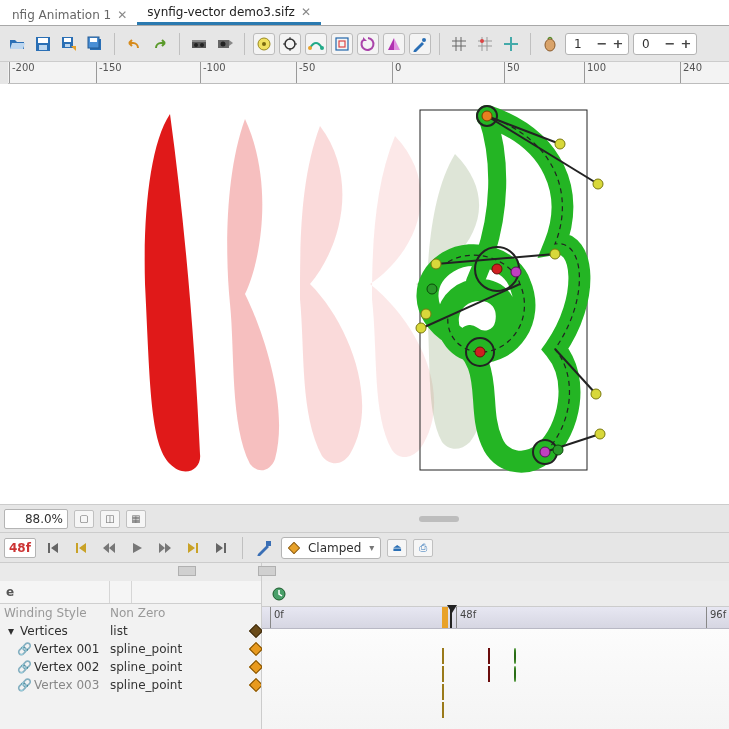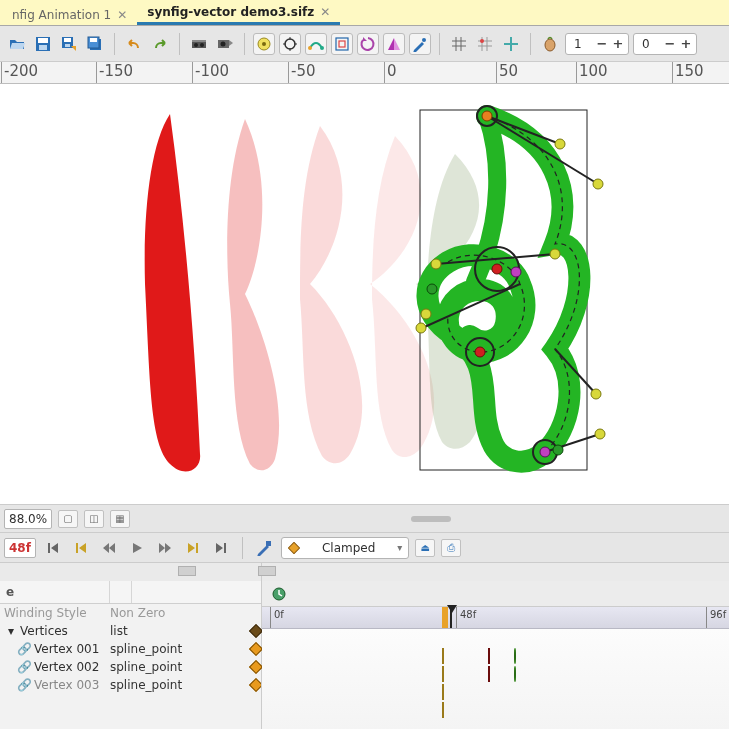--- a/index.html
+++ b/index.html
@@ -28,35 +28,35 @@
     color: var(--text);
     background: var(--bg-app);
     display: flex;
     flex-direction: column;
   }
   
   .tabstrip {
     display: flex;
     align-items: flex-end;
     height: 26px;
-    background: #fef9c3;
+    background: #ffffff;
     border-bottom: 1px solid var(--border);
     padding-left: 2px;
   }
   .tab {
     padding: 4px 10px 3px 10px;
     display: flex;
     align-items: center;
     gap: 6px;
     color: #666;
     cursor: default;
   }
   .tab.active {
     color: #222;
-    font-weight: bold;
+    font-weight: normal;
     border-bottom: 3px solid var(--tab-active);
   }
   .tab .close { color:#888; font-size:12px; }
 
   
   .toolbar {
     display: flex;
     align-items: center;
     gap: 4px;
     padding: 4px 6px;
@@ -76,44 +76,44 @@
   .sep { width:1px; height:22px; background:#c0c0c0; margin:0 4px; }
   .numbox {
     display:flex; align-items:center; border:1px solid #b4b4b4;
     background:#fff; border-radius:3px; height:22px; padding:0 2px;
   }
   .numbox span { padding:0 6px; min-width:26px; text-align:left; }
   .numbtn { width:16px; height:18px; display:flex; align-items:center; justify-content:center; color:#444; font-weight:bold; font-size:13px; cursor:default;}
   
   .ruler-h {
     height: 22px; background: var(--ruler-bg);
-    border-bottom:1px solid #bdbdbd; position:relative; font-size:15px; color:#555;
+    border-bottom:1px solid #bdbdbd; position:relative; font-size:10px; color:#555;margin-left:8px;
   }
   .ruler-h .tick { position:absolute; top:0; height:100%; border-left:1px solid #999; padding-left:2px; }
   
   .canvas-area { position:relative; flex:0 0 420px; background:var(--bg-canvas); overflow:hidden; }
   .canvas-area svg.content { position:absolute; left:0; top:0; }
   
   .statusrow {
     display:flex; align-items:center; height:28px;
     border-top:1px solid var(--border-light); background:var(--bg-app);
     padding:0 4px; gap:6px;
   }
-  .zoombox { border:1px solid #b4b4b4; background:#fff; padding:2px 4px; border-radius:2px; width:48px; text-align:right;}
+  .zoombox { border:1px solid #b4b4b4; background:#fff; padding:2px 4px; border-radius:2px; width:64px; text-align:right;}
   .iconbtn { width:20px; height:18px; border:1px solid #c0c0c0; border-radius:2px; background:#f6f6f6; display:flex; align-items:center; justify-content:center; font-size:10px; color:#666;}
   .statusrow .handle-pill { flex:1; display:flex; justify-content:center; }
   .pill { width:40px; height:6px; border-radius:3px; background:#bdbdbd; }
   
   .transport {
     display:flex; align-items:center; height:30px; background:var(--bg-app);
     border-top:1px solid var(--border-light); padding:0 4px; gap:6px;
   }
   .timecur { color:#c33; font-weight:bold; padding:2px 4px; border:1px solid #b4b4b4; background:#fff; border-radius:2px; min-width:30px; }
   .transport .msg { flex:1; padding-left:10px; }
-  .selectbox { border:1px solid #b4b4b4; background:#fff; border-radius:3px; height:22px; display:flex; align-items:center; padding:0 6px; gap:22px; }
+  .selectbox { border:1px solid #b4b4b4; background:#fff; border-radius:3px; height:22px; display:flex; align-items:center; padding:0 6px; gap:8px; }
   .selectbox .arrow { color:#777; font-size:10px; }
   
   .lowsplit { display:flex; flex:1; min-height:0; border-top:1px solid var(--border-light); background:#f2f2f2; }
   .leftpane { width:262px; display:flex; flex-direction:column; border-right:1px solid var(--border-light); }
   .rightpane { flex:1; position:relative; display:flex; flex-direction:column; }
   .splitter-stub { height:18px; background:#eaeaea; position:relative; }
   .stub-grip { position:absolute; width:18px; height:10px; background:#d0d0d0; border:1px solid #b0b0b0; top:3px; }
   .param-head { display:flex; border-bottom:1px solid #cfcfcf; background:#f5f5f5; font-weight:bold; color:#555;}
   .param-head > div { padding:4px 6px; border-right:1px solid #d6d6d6; }
   .col-name { width:110px; }
@@ -284,27 +284,27 @@
   </div>
   <div class="numbox">
     <span>0</span>
     <div class="numbtn">−</div>
     <div class="numbtn">+</div>
   </div>
 </div>
 
 <div class="ruler-h">
   <div class="tick" style="left:1px">-200</div>
-  <div class="tick" style="left:96px">-150</div>
+  <div class="tick" style="left:88px">-150</div>
   <div class="tick" style="left:192px">-100</div>
   <div class="tick" style="left:288px">-50</div>
   <div class="tick" style="left:384px">0</div>
   <div class="tick" style="left:496px">50</div>
   <div class="tick" style="left:576px">100</div>
-  <div class="tick" style="left:672px">150</div>
+  <div class="tick" style="left:672px">240</div>
 </div>
 
 <div class="canvas-area">
   <svg class="content" width="729" height="420">
 
     <g>
       <path d="M170 30 C185 140 195 260 200 370 C202 385 185 395 170 380 C150 360 150 300 145 200 C143 130 150 60 170 30 Z" fill="#e01919"></path>
       <path d="M245 35 C275 100 260 180 245 210 C260 240 290 320 275 375 C270 388 258 390 250 380 C230 340 235 270 230 220 C225 170 225 90 245 35 Z" fill="#e01919" opacity="0.28"></path>
       <path d="M320 42 C360 95 340 165 310 200 C350 240 380 320 350 370 C342 382 330 382 322 372 C300 330 305 270 300 215 C300 160 300 95 320 42 Z" fill="#e01919" opacity="0.16"></path>
       <path d="M395 52 C445 105 415 170 370 200 C420 240 455 315 420 365 C410 376 398 375 392 366 C372 330 378 270 372 215 C372 160 375 100 395 52 Z" fill="#e01919" opacity="0.10"></path>

